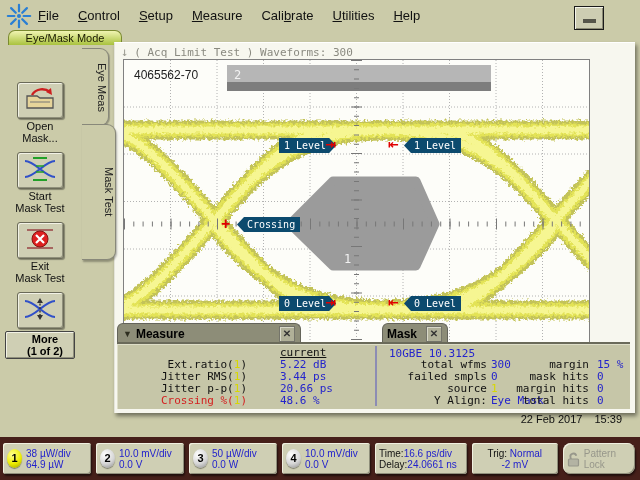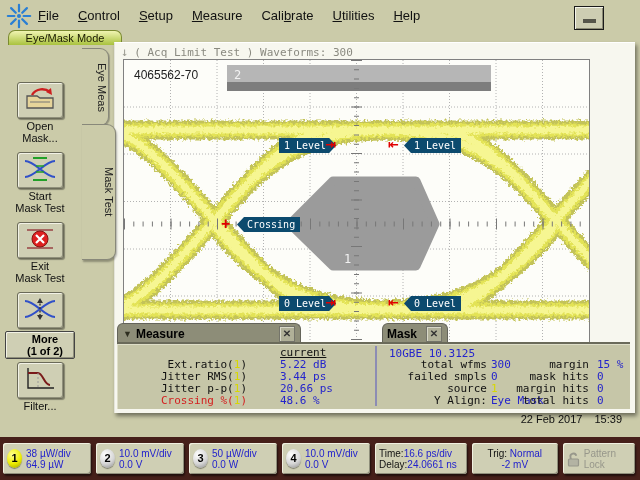--- a/index.html
+++ b/index.html
@@ -180,33 +180,20 @@
       <svg width="34" height="26" viewBox="0 0 34 26">
         <path d="M2 5 C12 5 22 21 32 21 M2 21 C12 21 22 5 32 5" fill="none" stroke="#3050c8" stroke-width="2.2"></path>
         <path d="M17 4 V22" stroke="#333" stroke-width="1.4" stroke-dasharray="2 1.5"></path>
         <polygon points="17,2 14,7 20,7" fill="#333"></polygon>
         <polygon points="17,24 14,19 20,19" fill="#333"></polygon>
       </svg>
     </button>
     <div class="side-label">
       <div>Align</div>
         <div>Method...</div>
-    </div>
-  </div>
-  <div class="side-item">
-    <button class="side-btn">
-      <svg width="34" height="26" viewBox="0 0 34 26">
-        <path d="M5 2 V22 H31" fill="none" stroke="#222" stroke-width="1.4"></path>
-        <path d="M5 7 H15 C20 7 21 19 27 19" fill="none" stroke="#7a1a1a" stroke-width="2"></path>
-        <path d="M15 7 V22" stroke="#999" stroke-width="1" stroke-dasharray="2 2"></path>
-      </svg>
-    </button>
-    <div class="side-label">
-      <div>Filter...</div>
-        <div></div>
     </div>
   </div>
 </div>
 <button id="more-btn">
   <div>More</div>
     <div>(1 of 2)</div>
 </button>
 
 <div class="vtab" id="tab-eye-meas">Eye Meas</div>
 <div class="vtab" id="tab-mask-test">Mask Test</div>
@@ -407,21 +394,21 @@
     </div>
   </div>
 
   <div class="chan-btn" style="width:88px;">
     <div class="chan-text" style="width:100%;text-align:center;">
       <div><span class="k">Trig: </span><span>Normal</span></div>
       <div><span>-2 mV</span></div>
     </div>
   </div>
 
-  <div class="chan-btn" id="lock-btn" style="width:74px;">
+  <div class="chan-btn" id="lock-btn" style="width:74px;border-radius:8px;">
     <svg id="lock-icon" width="13" height="16" viewBox="0 0 13 16">
       <path d="M3.5 8 V5.5 A3 3 0 0 1 9.5 5.5" fill="none" stroke="#97978b" stroke-width="1.8" transform="rotate(-14 6.5 6)"></path>
       <rect x="1.5" y="8" width="10" height="7" rx="1" fill="#b3b3a3" stroke="#97978b" stroke-width="1.2"></rect>
     </svg>
     <div class="chan-text">
       <div>Pattern</div>
       <div>Lock</div>
     </div>
   </div>
 </div>

